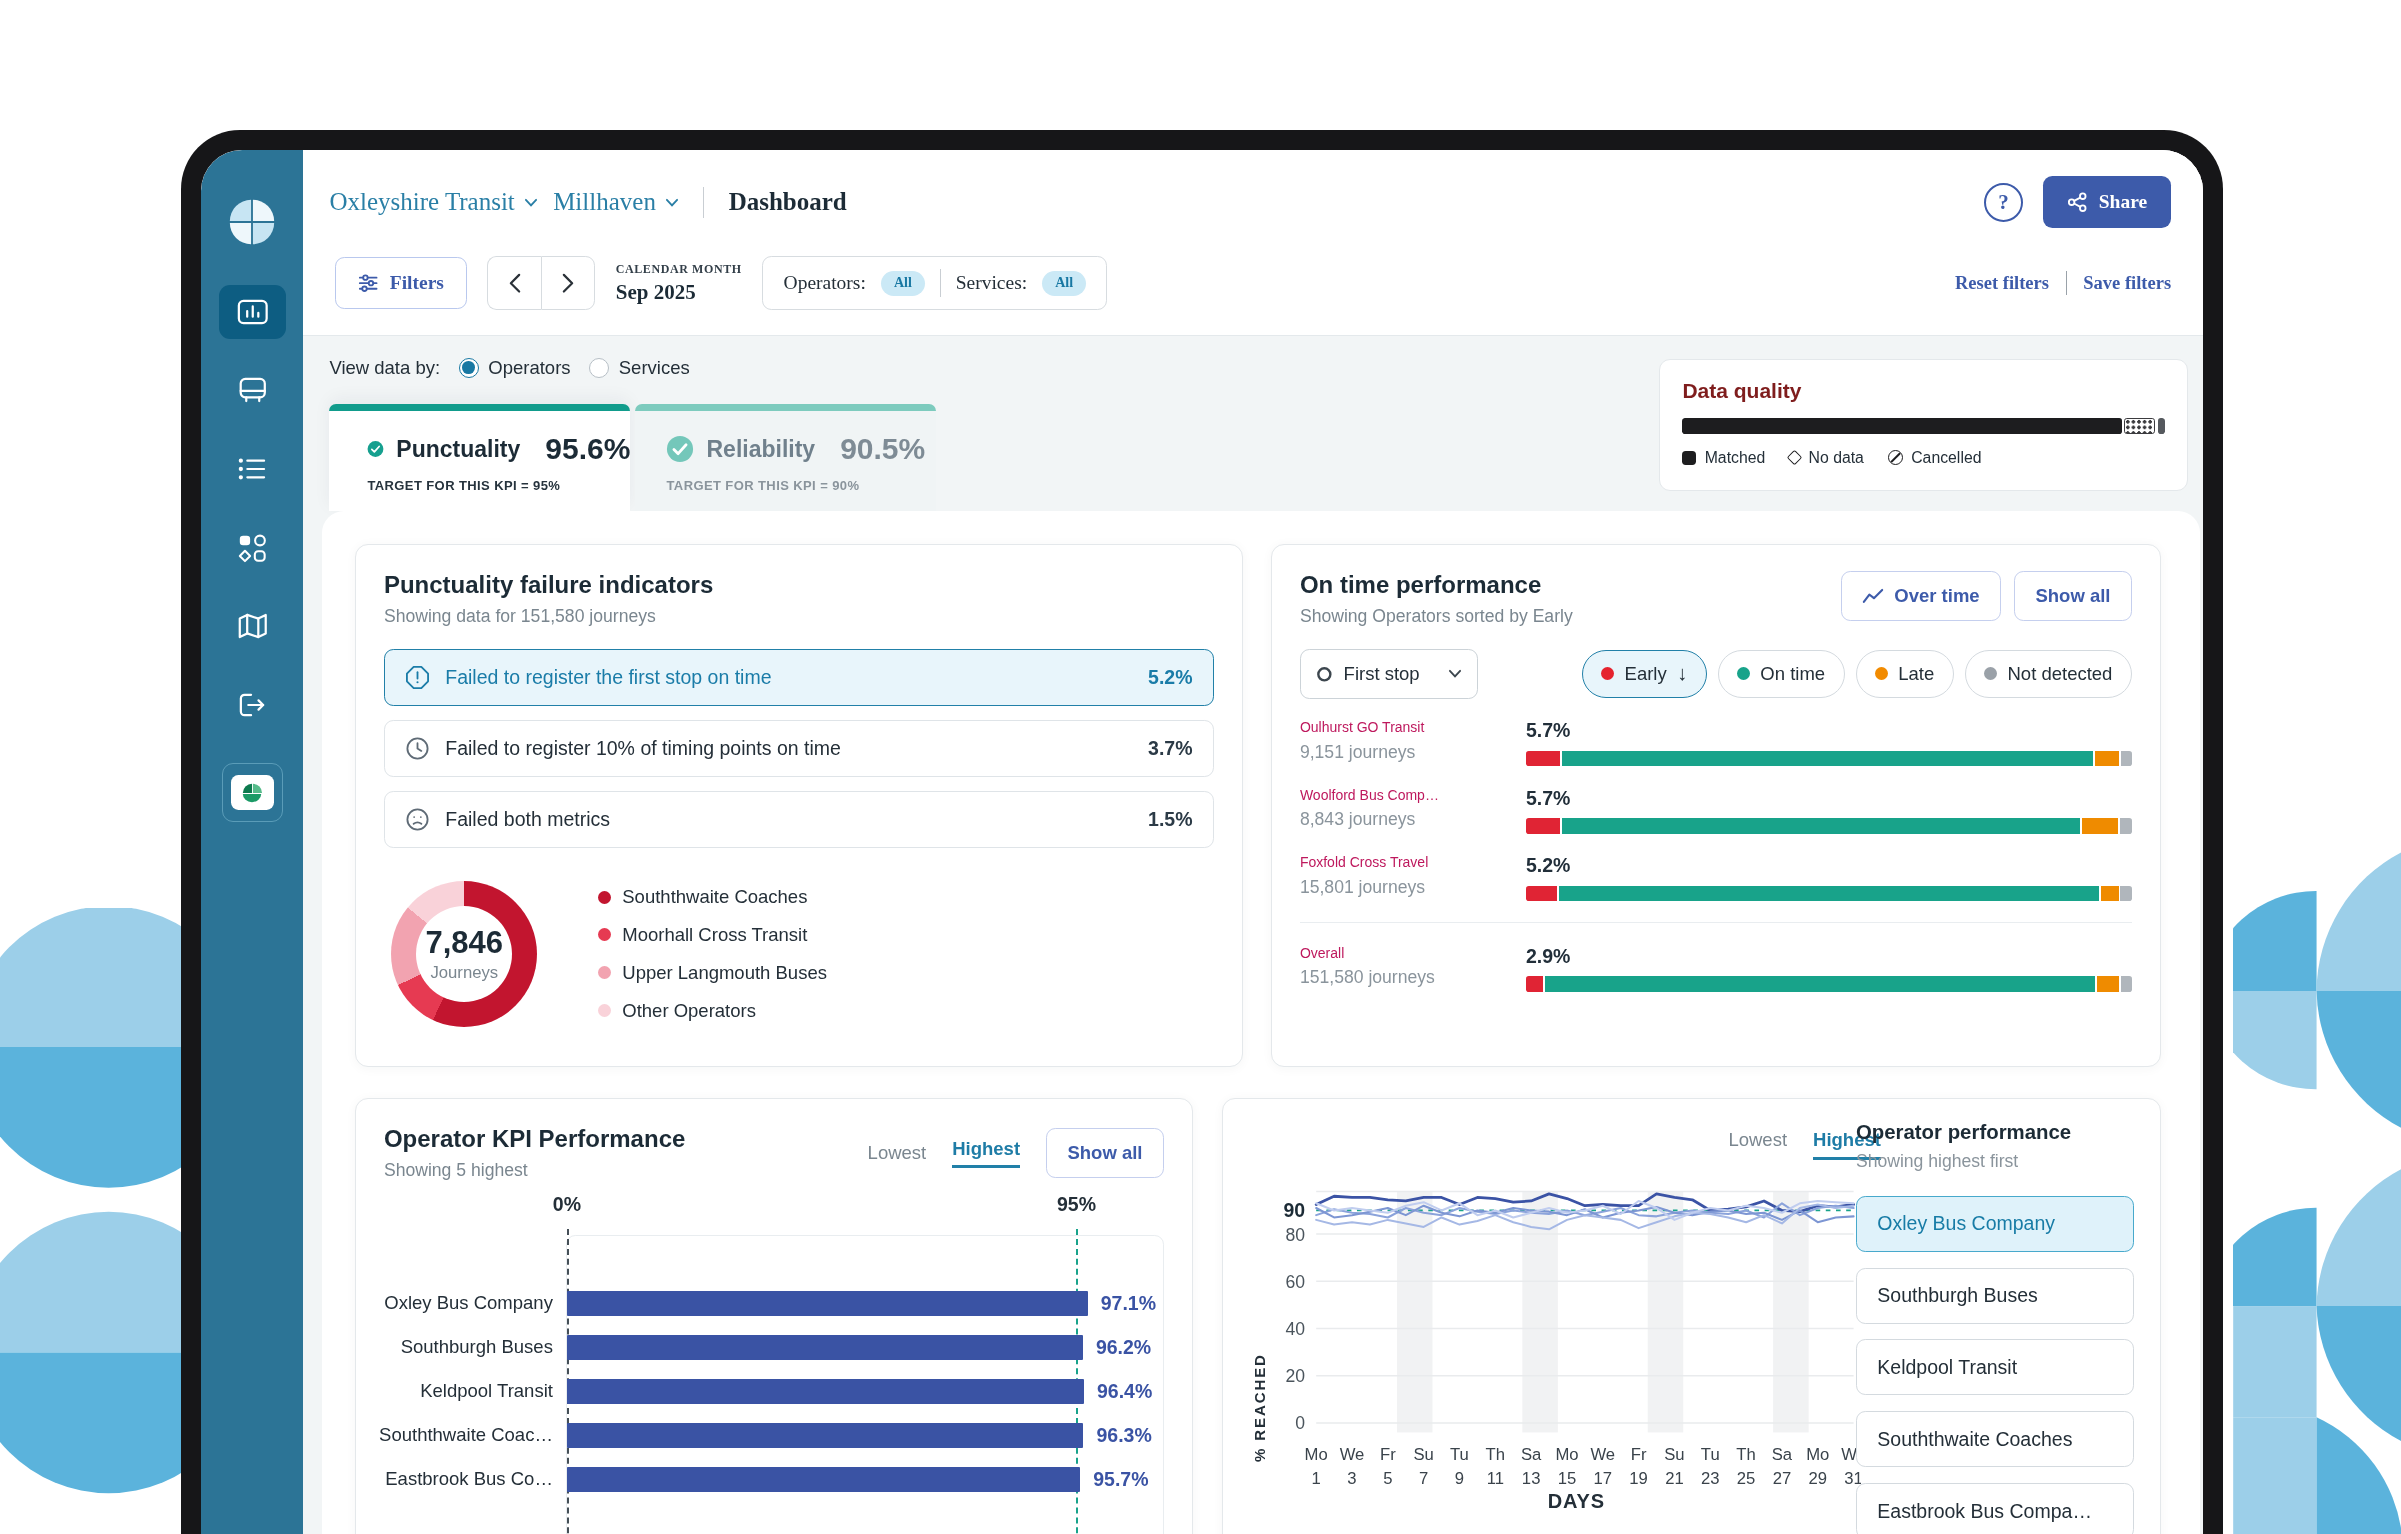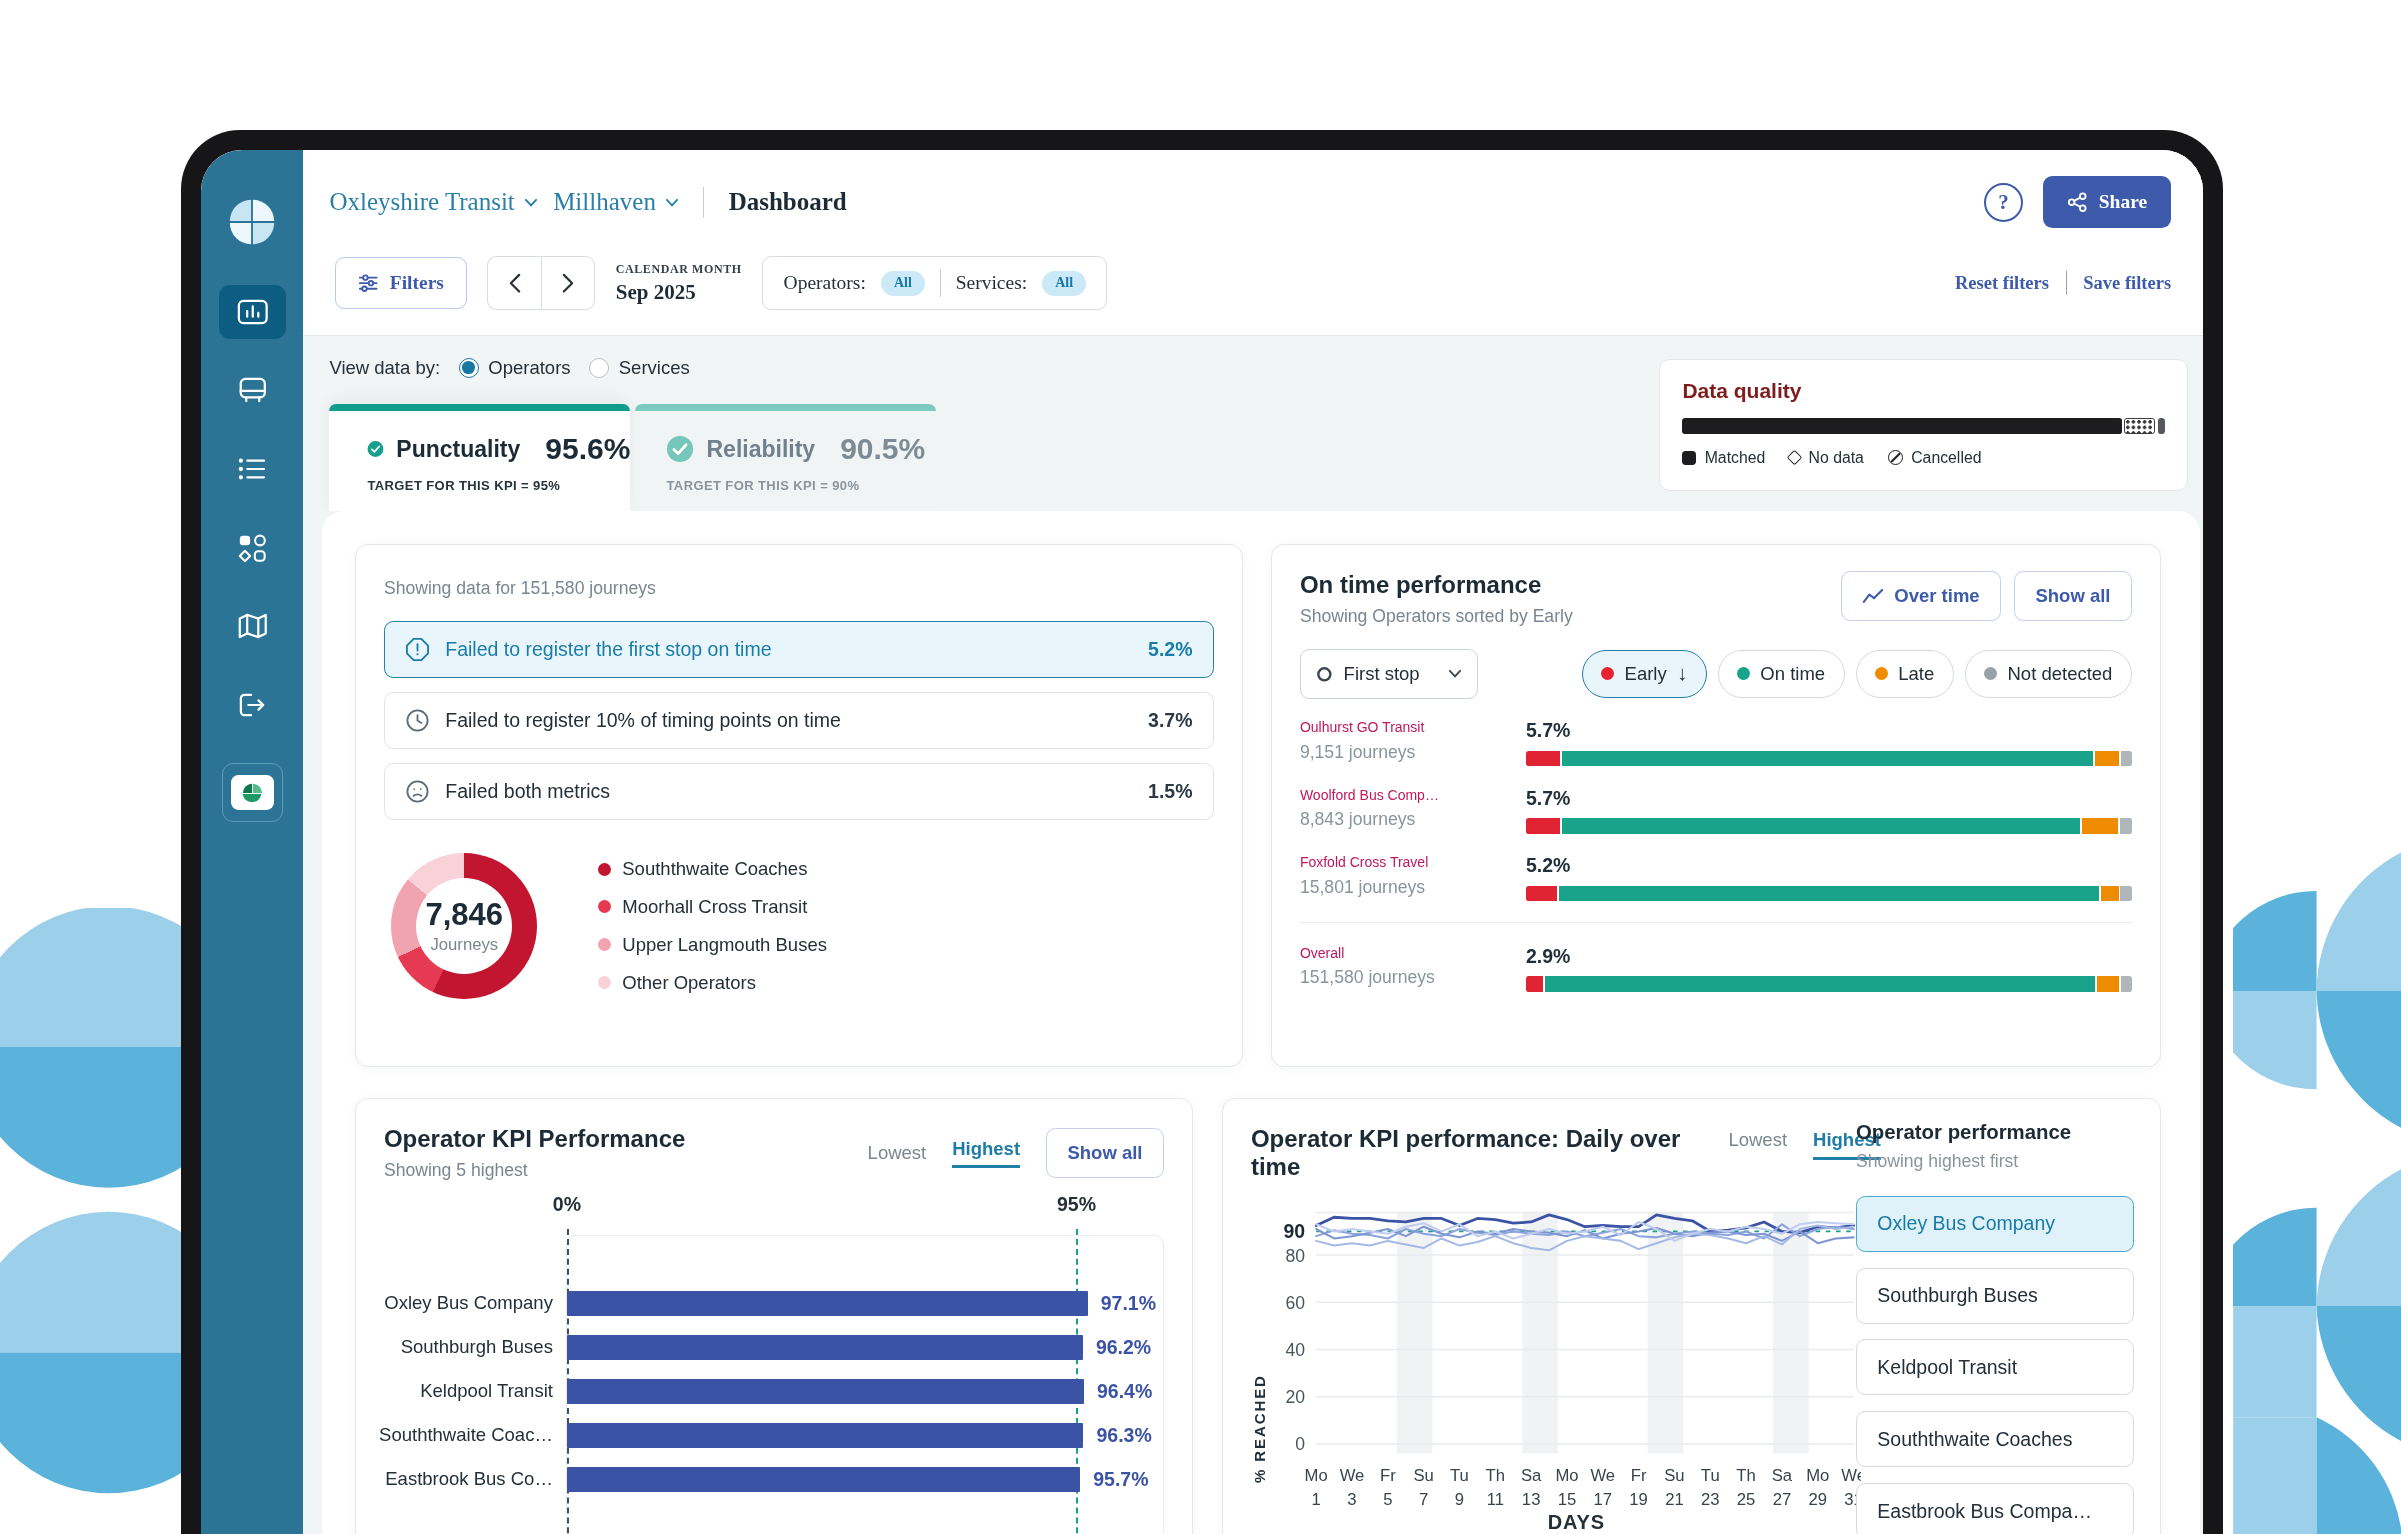--- a/index.html
+++ b/index.html
@@ -398,20 +398,21 @@
                 <span class="tab-label">Reliability</span>
                 <span class="tab-value">90.5%</span>
               </div>
               <div class="tab-target">TARGET FOR THIS KPI = 90%</div>
             </div>
           </div>
 
           <div class="sheet">
 
             <div class="panel p-failure">
+              <div class="panel-title">Punctuality failure indicators</div>
               <div class="panel-sub">Showing data for 151,580 journeys</div>
               <div class="f-rows" id="failure-rows">
                   <div class="f-row sel">
                     <span class="f-ic">
                       <svg width="25" height="25" viewBox="0 0 26 26" fill="none" stroke="currentColor" stroke-width="1.9" stroke-linejoin="round">
                         <path d="M9,2 H17 L24,9 V17 L17,24 H9 L2,17 V9 Z"></path>
                         <path d="M13,7.5 V14" stroke-linecap="round"></path>
                         <circle cx="13" cy="18" r="1.1" fill="currentColor" stroke="none"></circle>
                       </svg>
                     </span>
@@ -631,21 +632,20 @@
                         <span class="kb-val">95.7%</span>
                       </div>
                     </div>
                 </div>
               </div>
             </div>
 
             <div class="panel p-daily">
               <div class="d-left">
                 <div class="d-head">
-                  <div class="panel-title">Operator KPI performance: Daily over time</div>
                   <div class="toggles">
                     <span class="toggle-lbl">Lowest</span>
                     <span class="toggle-lbl on">Highest</span>
                   </div>
                 </div>
                 <div class="d-chart">
                   <div class="d-ylabel">% REACHED</div>
                   <svg id="daily-svg" width="593" height="306" viewBox="0 0 640 330">
                       <rect x="139.16666666666669" y="8" width="38.333333333333314" height="260" fill="#f1f2f3"></rect>
                       <rect x="274.5" y="8" width="38.33333333333337" height="260" fill="#f1f2f3"></rect>

